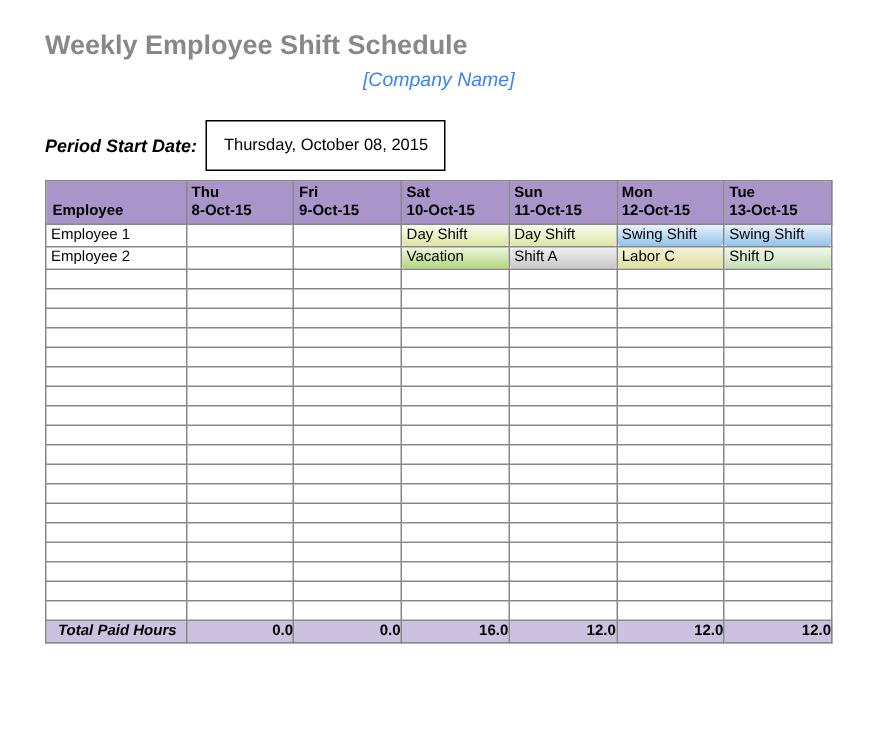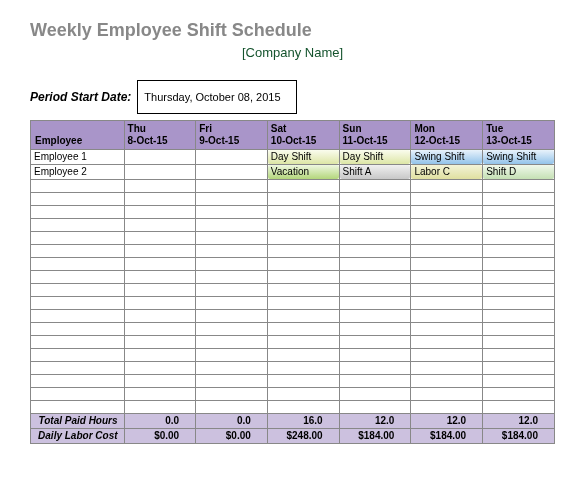--- a/index.html
+++ b/index.html
@@ -14,41 +14,43 @@
 .title {
   text-align: left;
   font-size: 18px;
   font-weight: bold;
   color: #888;
   margin-bottom: 4px;
 }
 .subtitle {
   text-align: center;
   font-size: 13px;
-  color: #14532d;
+  color: #3b82f6;
   margin-bottom: 20px;
+  font-style: italic;
 }
 .period-row {
   display: flex;
   align-items: center;
   margin-bottom: 6px;
 }
 .period-label {
   font-size: 12px;
   font-weight: bold;
   font-style: italic;
   margin-right: 6px;
 }
 .period-input {
   border: 1px solid #000;
   padding: 16px 6px;
   font-size: 11px;
   background: #fff;
   min-width: 160px;
   height: 29px;
+  text-align: center;
 }
 table {
   border-collapse: collapse;
   width: 100%;
   font-size: 10px;
 }
 th, td {
   border: 1px solid #888;
   padding: 0;
   height: 14px;
@@ -74,21 +76,21 @@
   text-align: left;
   padding-left: 3px;
   border-radius: 2px;
 }
 .shift-day { background: linear-gradient(#fafcee, #dde6a6); }
 .shift-vac { background: linear-gradient(#eef7e0, #b3d67b); }
 .shift-a { background: linear-gradient(#f0f0f0, #c8c8c8); }
 .shift-swing { background: linear-gradient(#e8f2fb, #93c3ea); }
 .shift-c { background: linear-gradient(#f3f3d8, #e0e0a0); }
 .shift-d { background: linear-gradient(#f0f8ec, #c5e0b4); }
-tr.totals td { background: #ccc1df; font-weight: bold; text-align: right; padding-right: 16px; }
+tr.totals td { background: #ccc1df; font-weight: bold; text-align: right; padding-right: 0; }
 tr.totals td.label { text-align: right; font-style: italic; padding-right: 6px; }
 tr.empty td { height: 13px; }
 td.num { text-align: right; padding-right: 4px; }
 </style>
 </head>
 <body>
 
 <div class="title">Weekly Employee Shift Schedule</div>
 <div class="subtitle">[Company Name]</div>
 
@@ -317,23 +319,14 @@
       </tr>
       <tr class="totals">
         <td class="label">Total Paid Hours</td>
         <td class="num">0.0</td>
         <td class="num">0.0</td>
         <td class="num">16.0</td>
         <td class="num">12.0</td>
         <td class="num">12.0</td>
         <td class="num">12.0</td>
       </tr>
-      <tr class="totals">
-        <td class="label">Daily Labor Cost</td>
-        <td class="num">$0.00</td>
-        <td class="num">$0.00</td>
-        <td class="num">$248.00</td>
-        <td class="num">$184.00</td>
-        <td class="num">$184.00</td>
-        <td class="num">$184.00</td>
-      </tr>
     </tbody>
 </table>
 
 </body></html>

